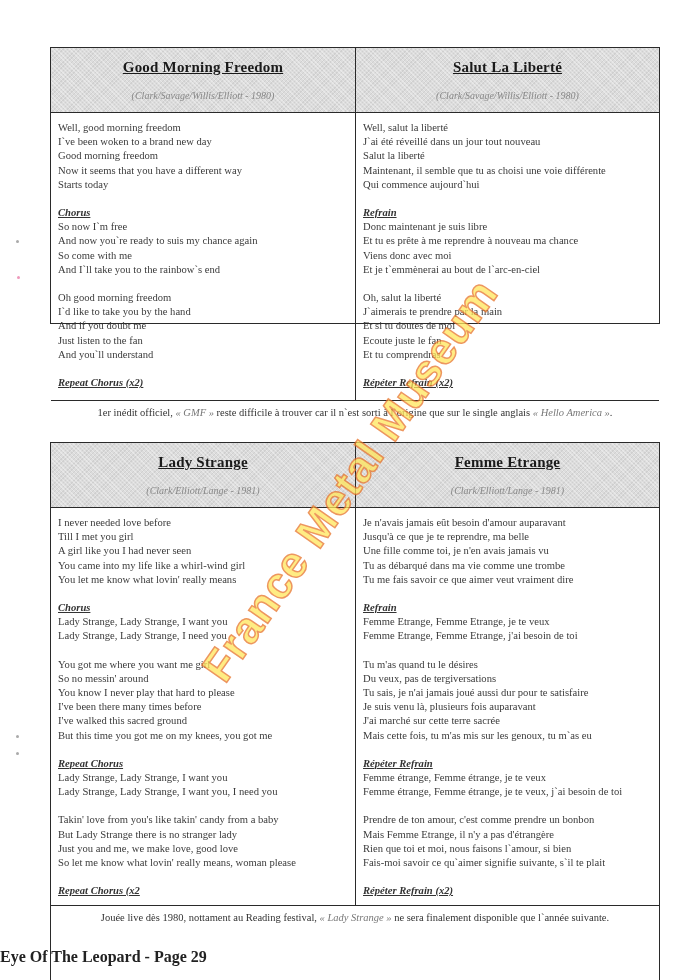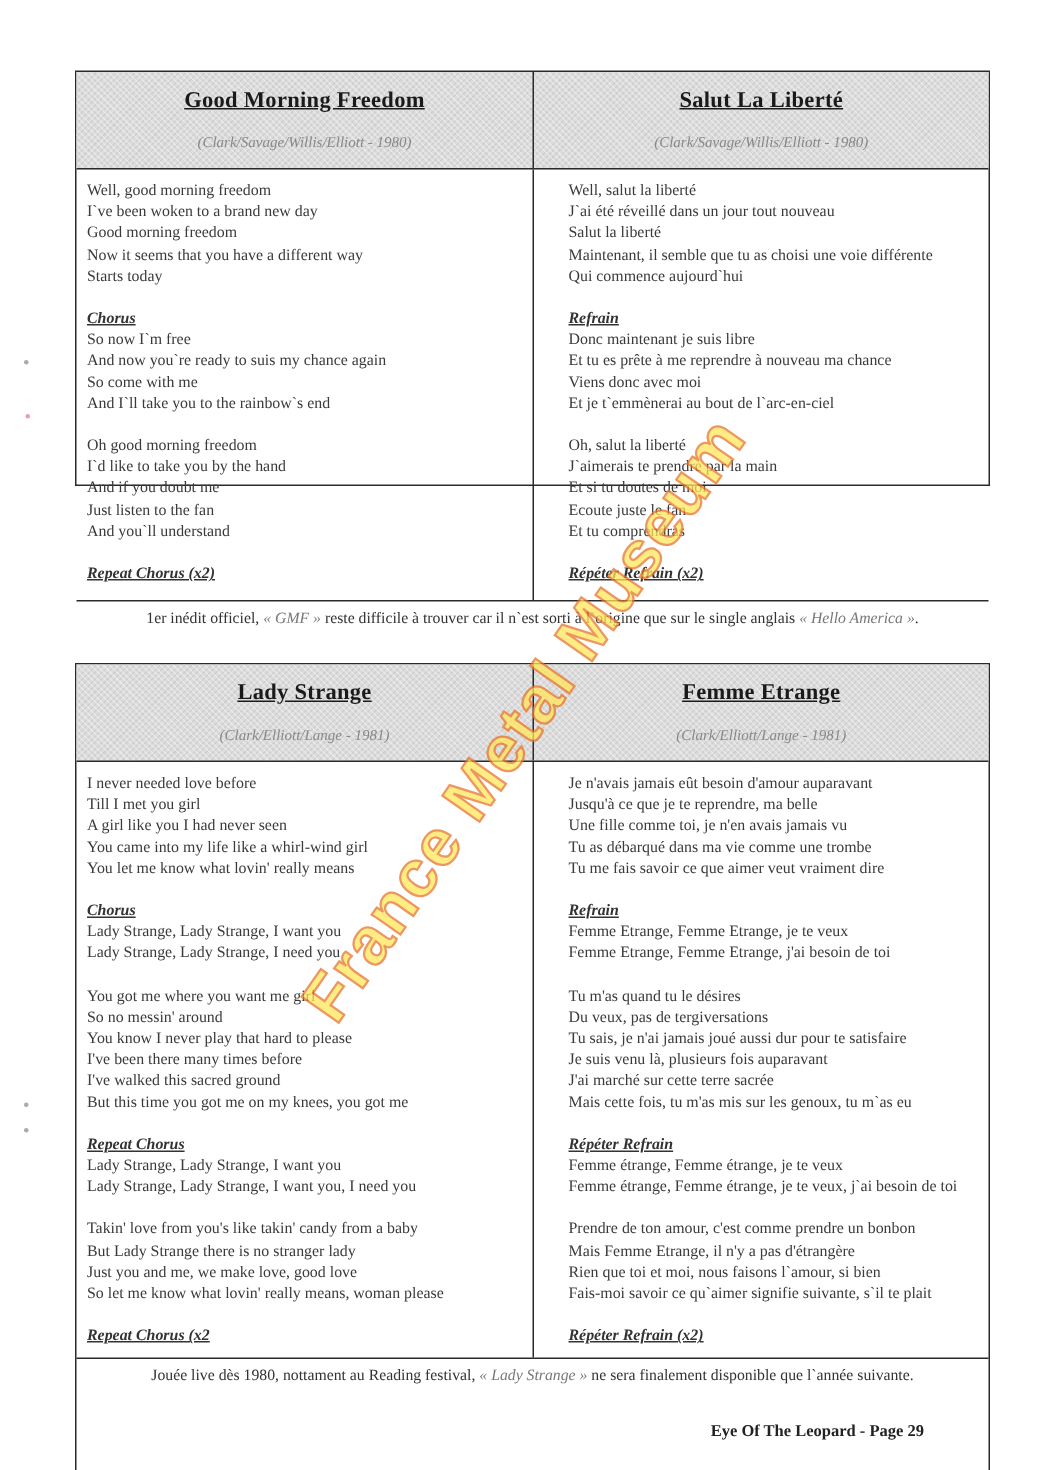--- a/index.html
+++ b/index.html
@@ -14,32 +14,32 @@
     background-color: #dcdcdc;
     background-image:
       repeating-linear-gradient(45deg, rgba(255,255,255,0.35) 0 1px, transparent 1px 3px),
       repeating-linear-gradient(-45deg, rgba(0,0,0,0.06) 0 1px, transparent 1px 3px);
   }
   .header-cell { flex: 0 0 auto; display: flex; flex-direction: column; align-items: center; justify-content: center; box-sizing: border-box; }
   .header-cell.left { width: 305px; border-right: 1.5px solid #2a2a2a; }
   .header-cell.right { flex: 1 1 auto; }
   .title { font-weight: bold; font-size: 15px; text-decoration: underline; color: #1a1a1a; letter-spacing: 0.2px; }
   .credit { font-style: italic; font-size: 10px; color: #888; margin-top: 14px; }
-  .body-row { display: flex; gap: 16px; }
+  .body-row { display: flex; }
   .block1 .body-row { height: 287px; }
   .block2 .body-row { height: 397px; }
   .col { box-sizing: border-box; padding: 8px 10px 0 7px; font-size: 10.6px; line-height: 14.2px; }
   .col.left { width: 305px; border-right: 1.5px solid #2a2a2a; }
   .col.right { flex: 1 1 auto; }
   .stanza { margin-bottom: 14px; }
   .label { font-style: italic; font-weight: bold; text-decoration: underline; color: #333; }
   .line { white-space: nowrap; }
   .note { border-top: 1.5px solid #2a2a2a; height: 26px; box-sizing: border-box; font-size: 10.5px; text-align: center; line-height: 24px; white-space: nowrap; color: #333; }
   .note .em { font-style: italic; color: #777; }
-  .footer { position: absolute; top: 948px; left: 0; width: 616px; text-align: right; font-weight: bold; font-size: 11px; color: #222; }
+  .footer { position: absolute; top: 948px; left: 0; width: 616px; text-align: left; font-weight: bold; font-size: 16px; color: #222; }
   .watermark { position: absolute; left: 70px; top: 455px; transform: rotate(-55deg); transform-origin: center;
     font-family: "Liberation Sans", "DejaVu Sans", sans-serif; font-weight: bold; font-size: 44px; color: #ffe65a;
     -webkit-text-stroke: 1.5px #e8742a; opacity: 0.75; white-space: nowrap; pointer-events: none; letter-spacing: 1px; width: 560px; text-align: center; }
   .margin-dot { position: absolute; width: 3px; height: 3px; border-radius: 50%; background: #aaa; }
 </style>
 </head>
 <body>
 
 <div class="margin-dot" style="left:16px;top:240px;"></div>
 <div class="margin-dot" style="left:17px;top:276px;background:#e9b;"></div>

